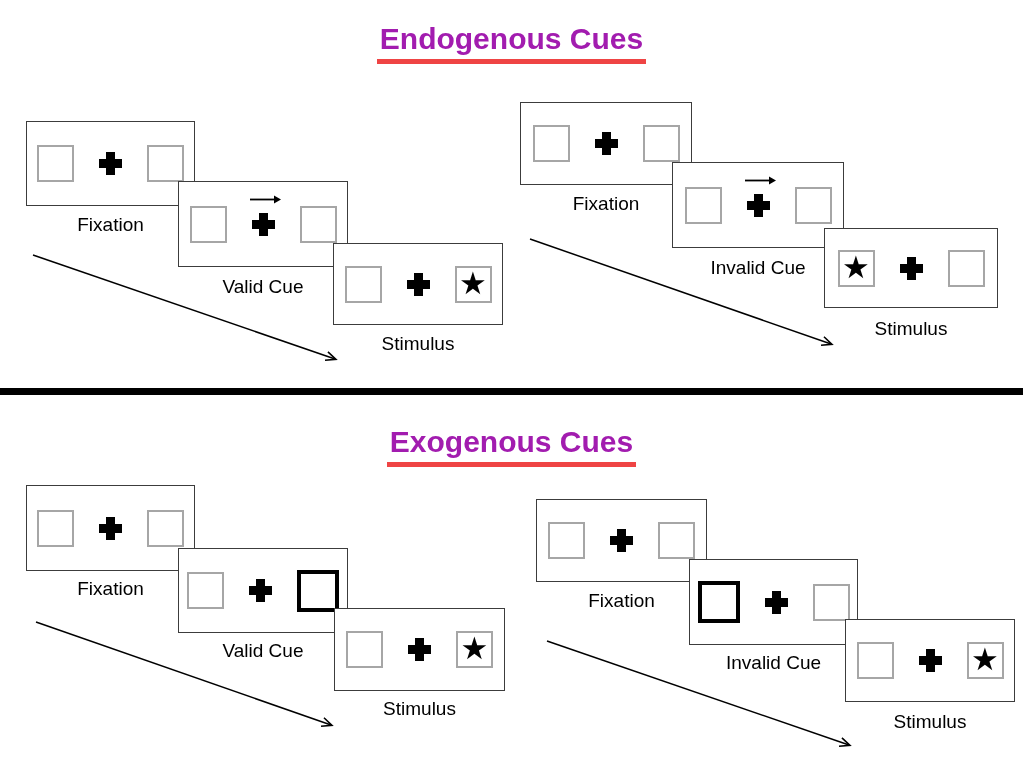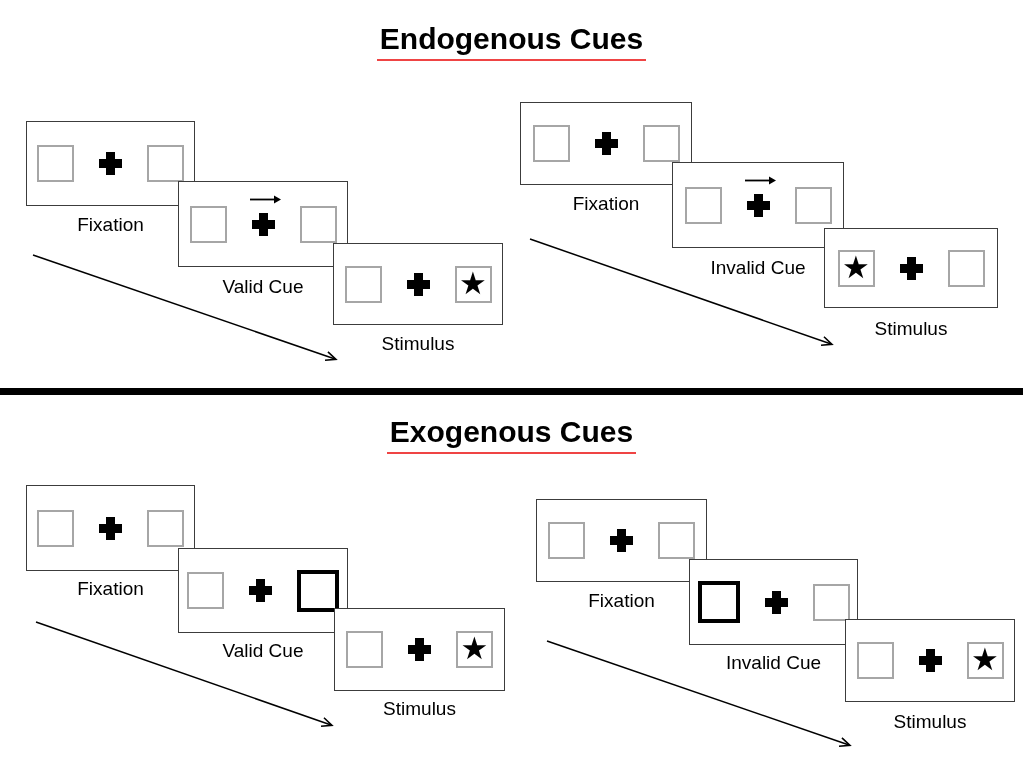--- a/index.html
+++ b/index.html
@@ -4,22 +4,22 @@
 <style>
   html,body{margin:0;padding:0;}
   body{
     width:1023px;height:767px;position:relative;background:#ffffff;
     font-family:"Liberation Sans",sans-serif;overflow:hidden;
   }
   .section-title{
     position:absolute;left:0;width:100%;text-align:center;
   }
   .section-title span{
-    display:inline-block;font-size:30px;font-weight:bold;color:#000000;
-    border-bottom:2px solid #ef4444;padding:0 3px 2px 3px;line-height:1.15;
+    display:inline-block;font-size:30px;font-weight:bold;color:#a21caf;
+    border-bottom:5px solid #ef4444;padding:0 3px 2px 3px;line-height:1.15;
   }
   .panel{
     position:absolute;background:#ffffff;border:1px solid #3c3c3c;
     display:flex;align-items:center;justify-content:center;gap:25px;
     box-sizing:border-box;
   }
   .box{
     width:37px;height:37px;box-sizing:border-box;background:#ffffff;
     border:2px solid #a6a6a6;display:flex;align-items:center;justify-content:center;
   }
@@ -123,21 +123,21 @@
     </div>
   <div class="plus-wrap">
       <div class="plus"></div>
     </div>
   <div class="box"></div>
 </div>
 <div class="panel-label" style="left:824px;top:318px;width:174px">Stimulus</div>
 
 <div class="divider" style="top:388px"></div>
 
-<div class="section-title" style="top:415px">
+<div class="section-title" style="top:425px">
   <span>Exogenous Cues</span>
 </div>
 
 <div class="panel" style="left:26px;top:485px;width:169px;height:86px">
   <div class="box"></div>
   <div class="plus-wrap">
       <div class="plus"></div>
     </div>
   <div class="box"></div>
 </div>

